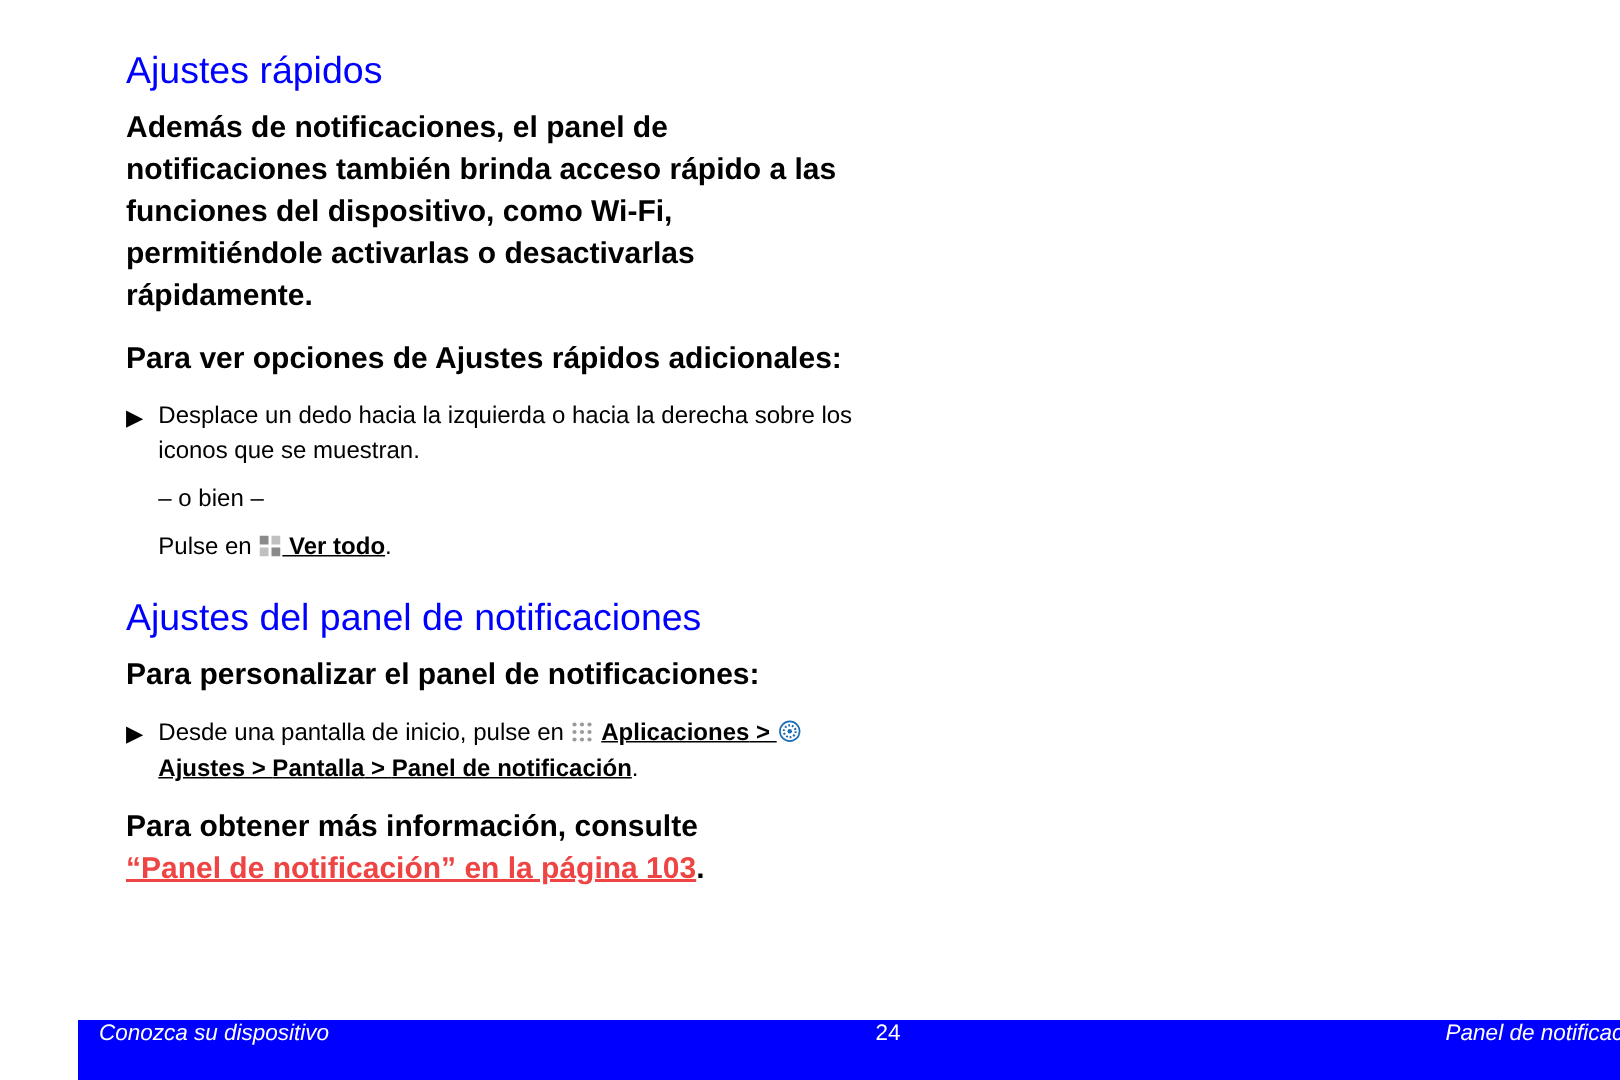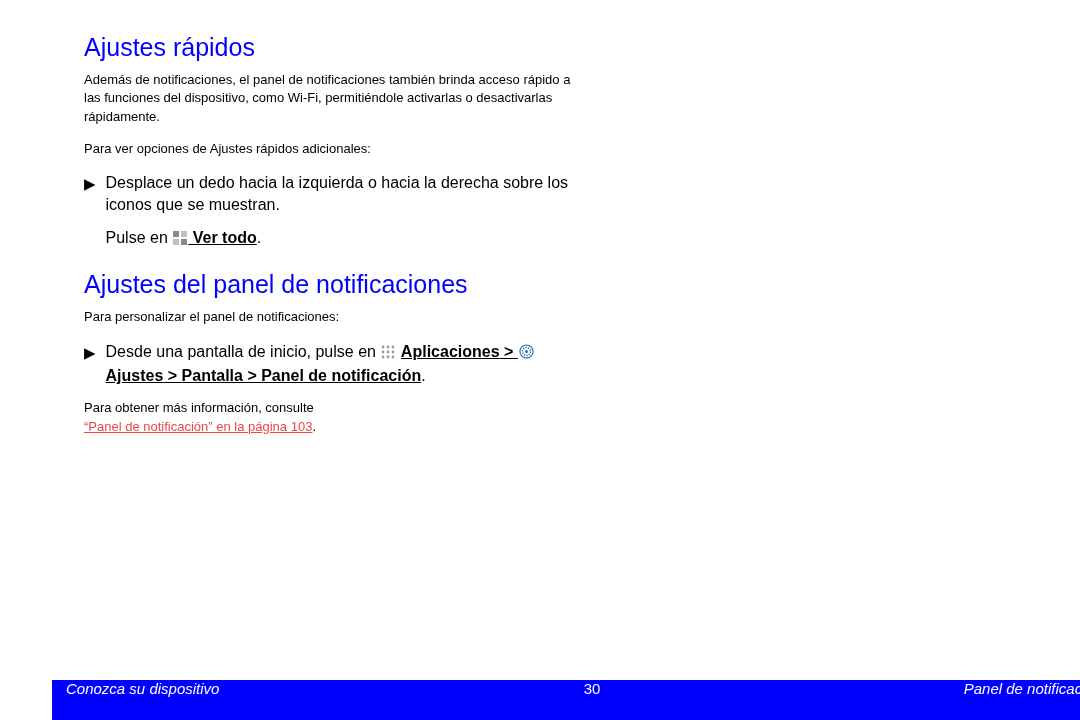--- a/index.html
+++ b/index.html
@@ -16,23 +16,24 @@
   }
   h2.section-heading {
     color: #0000ff;
     font-size: 25px;
     font-weight: 400;
     margin-bottom: 8px;
     line-height: 1.25;
   }
   p.body, .body {
     color: #000;
-    font-size: 13px;
+    font-size: 20px;
     line-height: 1.4;
     margin-bottom: 14px;
+    font-weight: bold;
   }
   .bullet-block {
     display: flex;
     gap: 10px;
     margin-bottom: 10px;
   }
   .bullet-arrow {
     flex: 0 0 auto;
     font-size: 15px;
     line-height: 1.4;
@@ -81,20 +82,21 @@
     <h2 class="section-heading">Ajustes rápidos</h2>
 
     <p class="body">Además de notificaciones, el panel de notificaciones también brinda acceso rápido a las funciones del dispositivo, como Wi-Fi, permitiéndole activarlas o desactivarlas rápidamente.</p>
 
     <p class="body">Para ver opciones de Ajustes rápidos adicionales:</p>
 
     <div class="bullet-block">
       <div class="bullet-arrow">▶</div>
       <div class="bullet-text">
         <div style="margin-bottom:10px;">Desplace un dedo hacia la izquierda o hacia la derecha sobre los iconos que se muestran.</div>
+        <div style="margin-bottom:10px;">– o bien –</div>
         <div>
           <span>Pulse en </span><span class="inline-icon"><svg width="14" height="14" viewBox="0 0 14 14">
                 <rect x="0" y="0" width="6" height="6" fill="#8a8a8a"></rect>
                 <rect x="8" y="0" width="6" height="6" fill="#c0c0c0"></rect>
                 <rect x="0" y="8" width="6" height="6" fill="#c0c0c0"></rect>
                 <rect x="8" y="8" width="6" height="6" fill="#8a8a8a"></rect>
               </svg></span><span class="bold"> Ver todo</span><span>.</span>
         </div>
       </div>
     </div>
@@ -129,17 +131,17 @@
 
     <p class="body" style="margin-top:12px;">
       <span>Para obtener más información, consulte </span><br>
       <span class="link">“Panel de notificación” en la página 103</span><span>.</span>
     </p>
 
   </div>
 
   <div class="footer">
     <div class="footer-left">Conozca su dispositivo</div>
-    <div class="footer-center">30</div>
+    <div class="footer-center">24</div>
     <div class="footer-right">Panel de notificaciones</div>
   </div>
 
 </div>
 
 </body></html>

